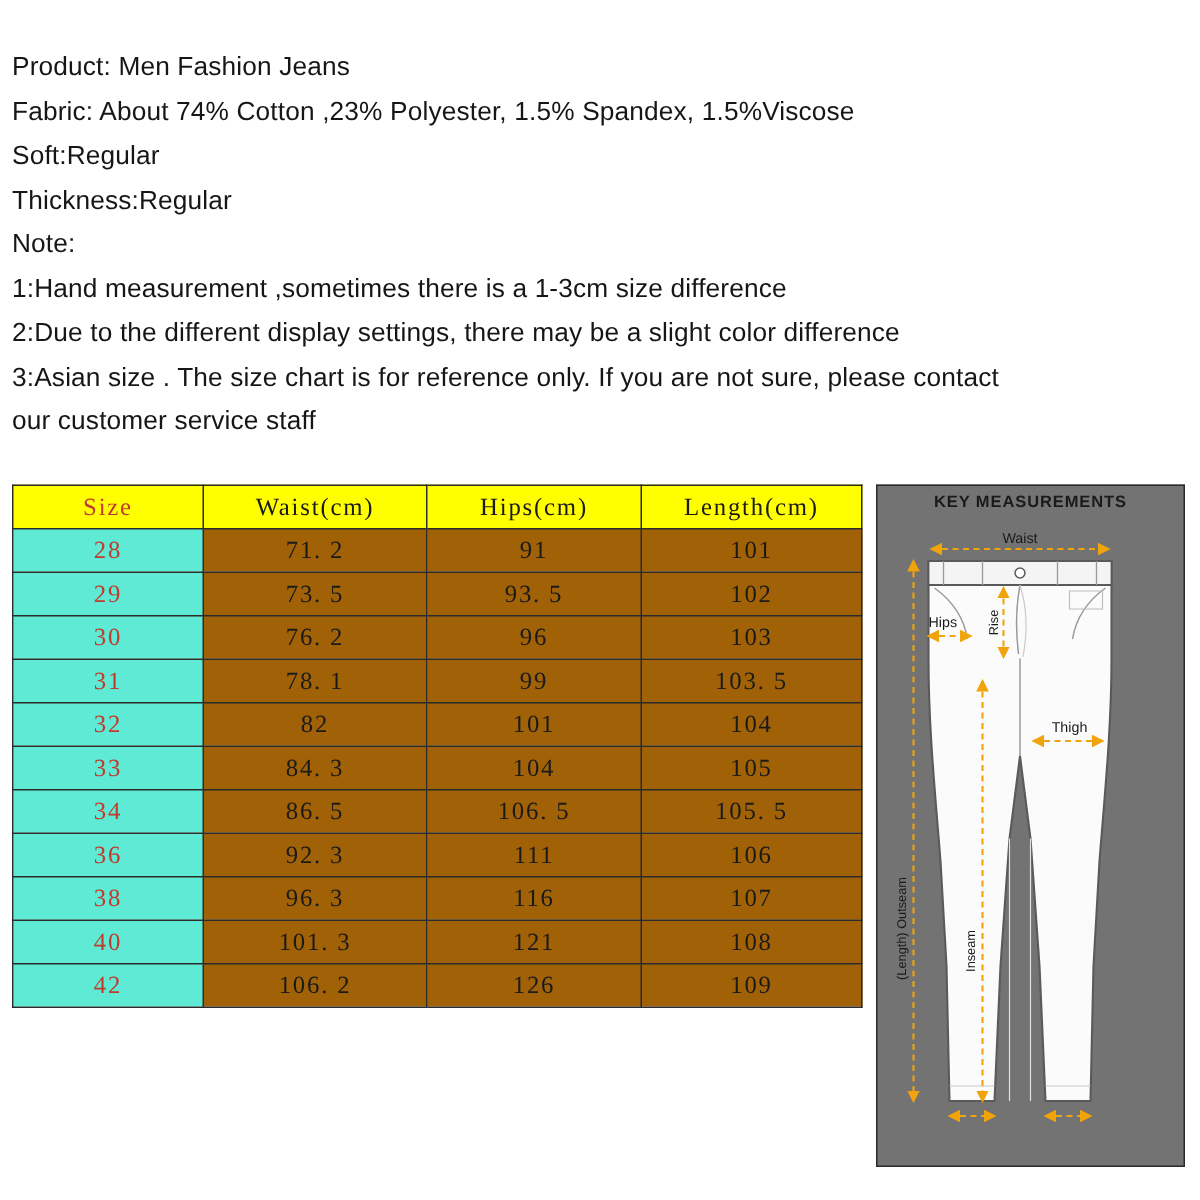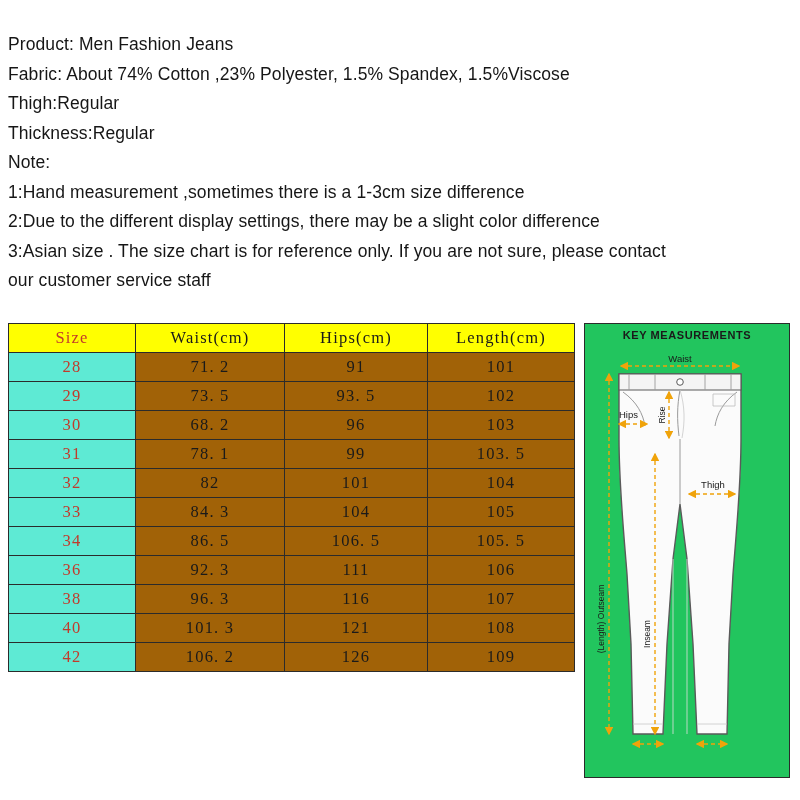--- a/index.html
+++ b/index.html
@@ -71,21 +71,21 @@
   col.c2 { width: 149px; }
   col.c3 { width: 143px; }
   col.c4 { width: 147px; }
 
   .diagram-box {
     position: relative;
     width: 218px;
     height: 455px;
     margin-left: 9px;
     border: 1px solid #2b2b2b;
-    background: #22c55e;
+    background: #737373;
     box-sizing: border-box;
   }
   .diagram-title {
     text-align: center;
     font-size: 11px;
     font-weight: bold;
     letter-spacing: 0.6px;
     color: #1a1a1a;
     padding-top: 5px;
   }
@@ -108,21 +108,21 @@
   }
 </style>
 </head>
 <body>
 
 <div class="page">
 
   <div class="info-block">
     <div class="info-line">Product: Men Fashion Jeans</div>
     <div class="info-line">Fabric: About 74% Cotton ,23% Polyester, 1.5% Spandex, 1.5%Viscose</div>
-    <div class="info-line">Thigh:Regular</div>
+    <div class="info-line">Soft:Regular</div>
     <div class="info-line">Thickness:Regular</div>
     <div class="info-line">Note:</div>
     <div class="info-line">1:Hand measurement ,sometimes there is a 1-3cm size difference</div>
     <div class="info-line">2:Due to the different display settings, there may be a slight color difference</div>
     <div class="info-line">3:Asian size . The size chart is for reference only. If you are not sure, please contact</div>
     <div class="info-line">our customer service staff</div>
   </div>
 
   <div class="chart-area">
 
@@ -149,21 +149,21 @@
           <td>101</td>
         </tr>
         <tr>
           <td class="size-cell">29</td>
           <td>73. 5</td>
           <td>93. 5</td>
           <td>102</td>
         </tr>
         <tr>
           <td class="size-cell">30</td>
-          <td>68. 2</td>
+          <td>76. 2</td>
           <td>96</td>
           <td>103</td>
         </tr>
         <tr>
           <td class="size-cell">31</td>
           <td>78. 1</td>
           <td>99</td>
           <td>103. 5</td>
         </tr>
         <tr>

